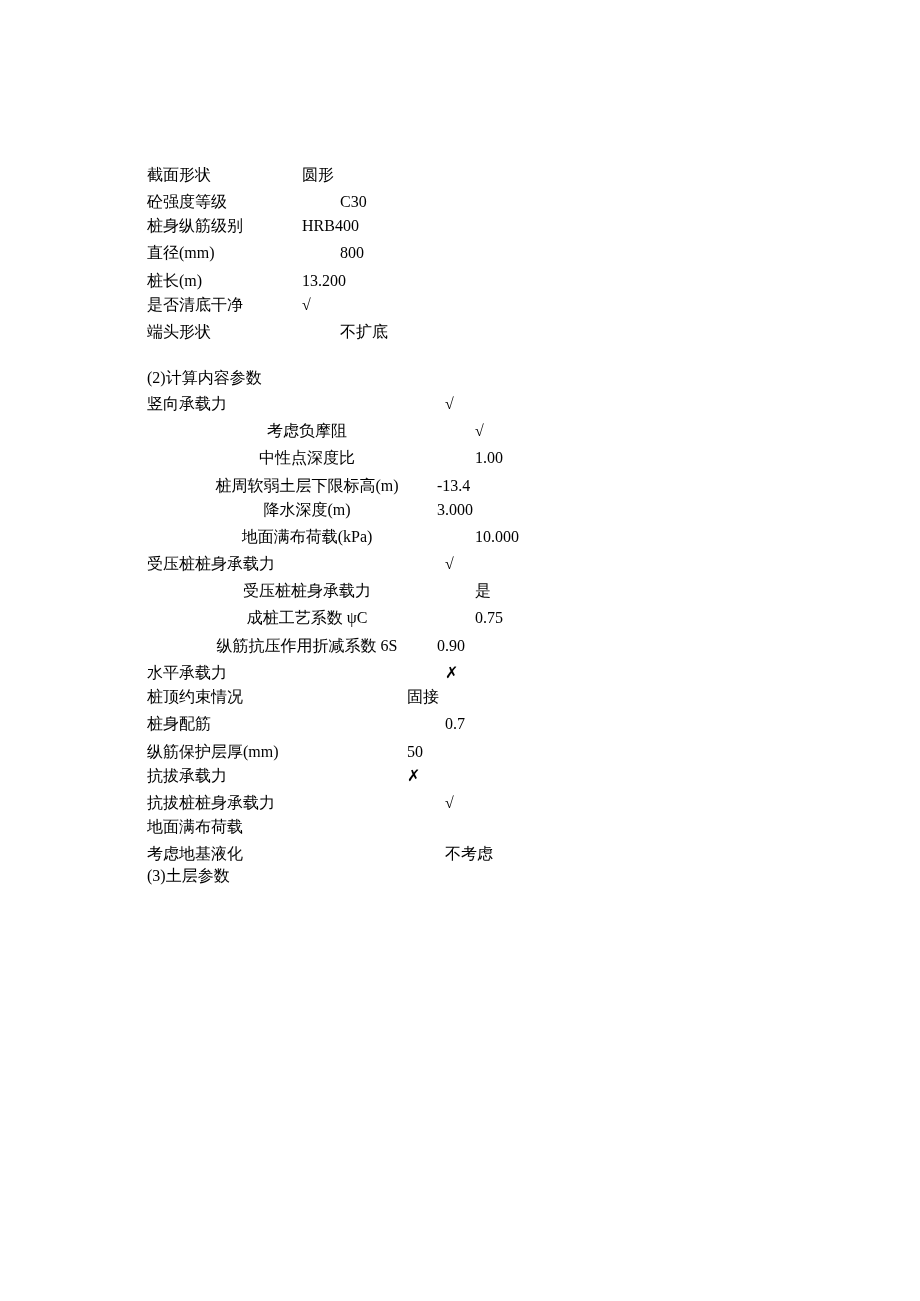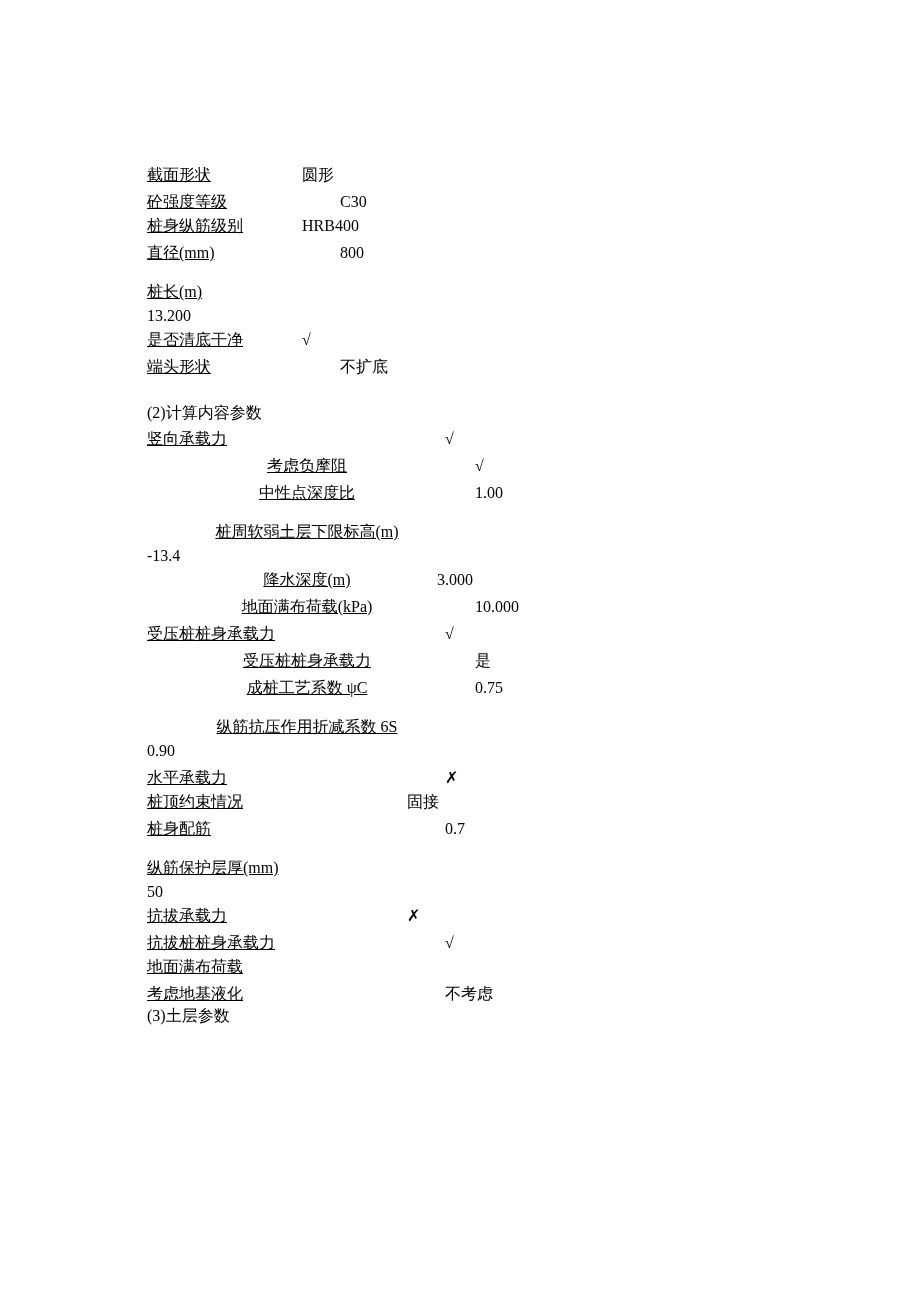--- a/index.html
+++ b/index.html
@@ -19,37 +19,36 @@
       top: 163px;
       width: 600px;
     }
     .row {
       display: flex;
       align-items: baseline;
       line-height: 1.5;
     }
     .label {
       display: inline-block;
-      text-decoration: underline;
     }
     .value {
       display: inline-block;
     }
     .section1 .label {
       width: 155px;
     }
     .section2 .label {
       width: 260px;
     }
     .indent {
       padding-left: 30px;
       text-align: center;
     }
     .gap-sm { margin-top: 3px; gap: 38px; }
-    .gap-md { margin-top: 15px; flex-direction: column; }
+    .gap-md { margin-top: 4px; }
     .gap-lg { margin-top: 24px; }
   </style>
 </head>
 <body>
 
 <div class="content">
   <div class="section1">
     <div class="row">
       <span class="label">截面形状</span>
       <span class="value">圆形</span>

